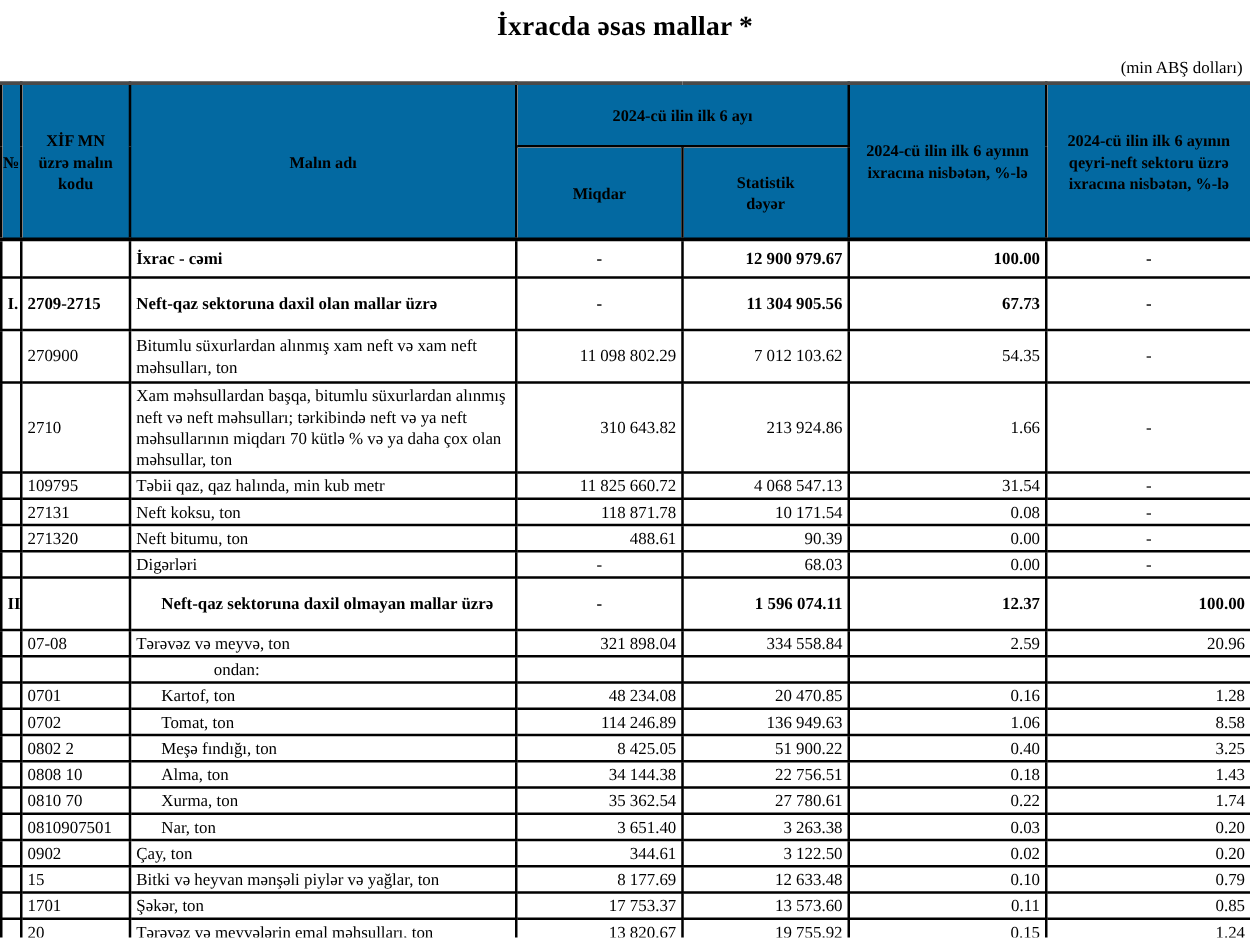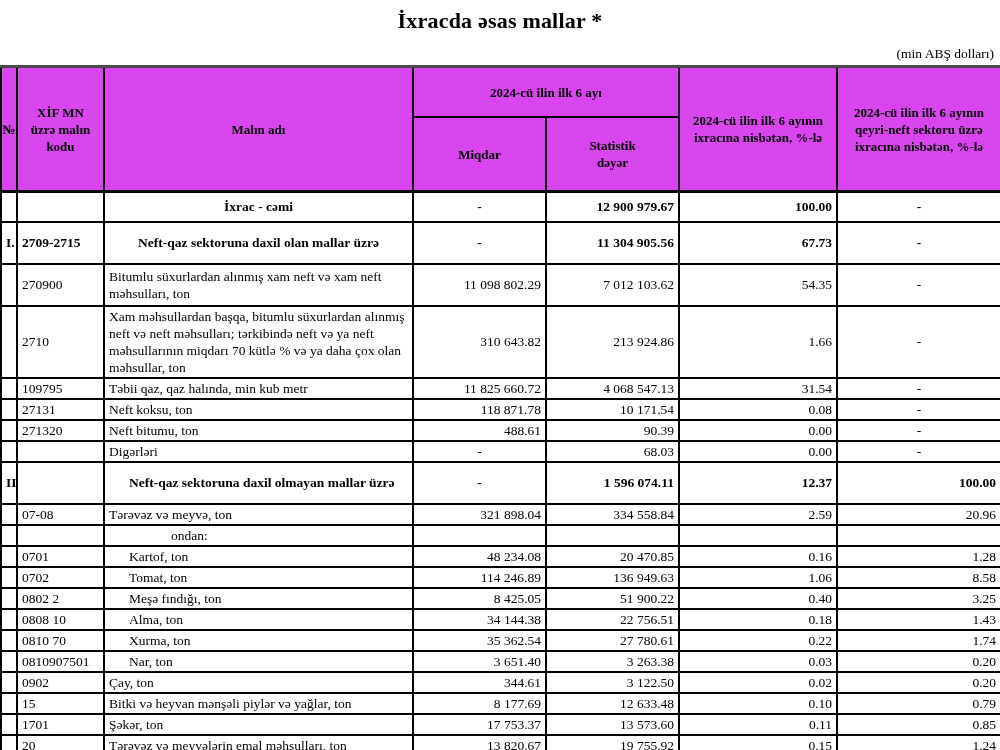--- a/index.html
+++ b/index.html
@@ -20,30 +20,30 @@
     border-collapse:collapse;table-layout:fixed;
     border-top:3px solid #4a4a4a;
   }
   table.main th, table.main td{
     border:2px solid #000;
     font-size:13.5px;line-height:17px;
     padding:1px 4px;overflow:hidden;
     vertical-align:middle;
   }
   table.main th{
-    background:#d946ef;font-weight:bold;text-align:center;font-size:13px;
+    background:#0369a1;font-weight:bold;text-align:center;font-size:13px;
     padding:2px 6px;
   }
   thead tr.h1 th{height:44px;}
   thead tr.h2 th{height:68px;}
   th .narrow{display:block;width:80px;margin:12px auto;}
   thead{border-bottom:3px solid #000;}
   td.num-cell{text-align:left;padding:1px 1px;}
   td.name{text-align:left;}
-  td.name.center{text-align:center;}
+  td.name.center{text-align:left;}
   td.name.lvl1{padding-left:24px;}
   td.name.lvl2{padding-left:66px;}
   td.val{text-align:right;padding-right:12px;}
   td.val.dash{text-align:center;padding-right:4px;}
   tr.section td{font-weight:bold;}
 </style>
 </head>
 <body>
 
 <div class="title">İxracda əsas mallar *</div>

